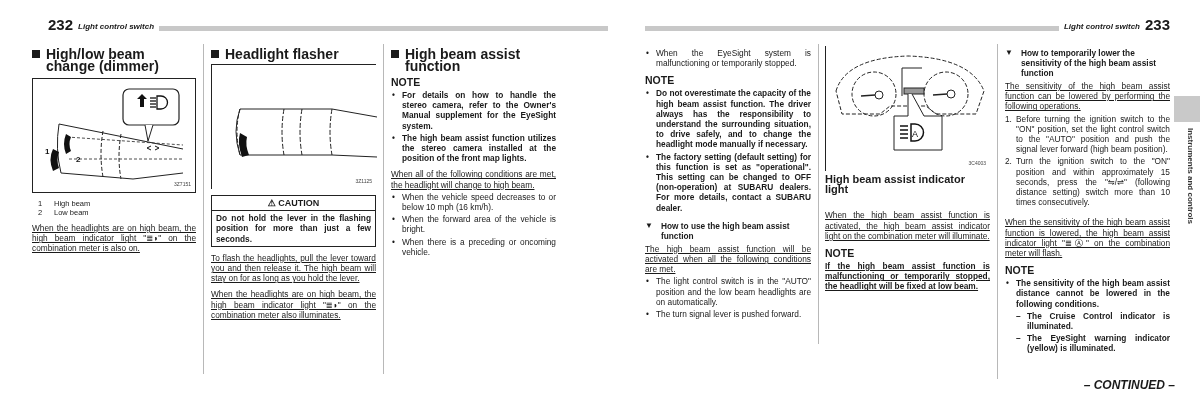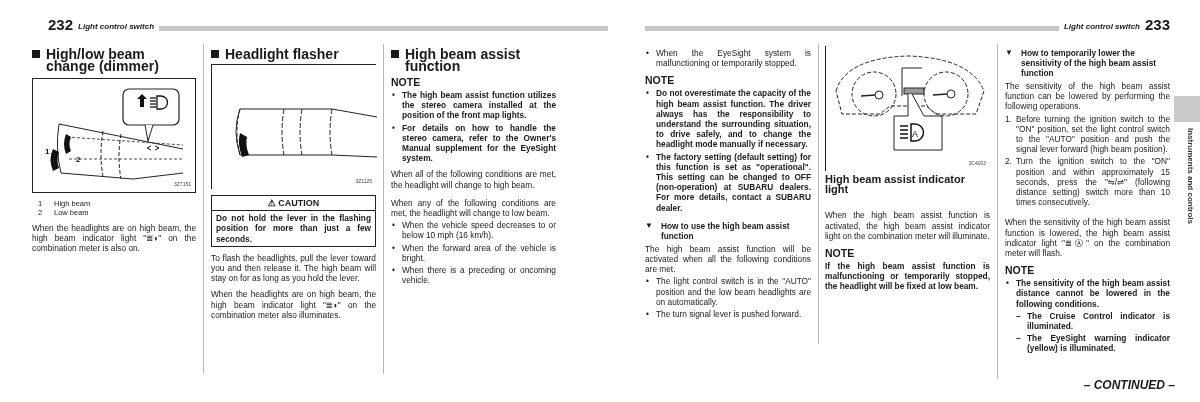--- a/index.html
+++ b/index.html
@@ -8,21 +8,21 @@
   .hdr .pnum{font-size:15px;font-weight:bold;line-height:14px;}
   .hdr .ptitle{font-size:8px;font-style:italic;font-weight:bold;line-height:10px;margin:0 5px;}
   .hdr .rule{height:5px;background:#c8c8c8;align-self:center;margin-top:6px;}
   .col{position:absolute;top:48px;font-size:8.3px;line-height:10.2px;}
   .vline{position:absolute;top:44px;width:1px;background:#b8b8b8;}
   h2{font-size:14px;font-weight:bold;margin:0 0 4px 0;line-height:12px;display:flex;}
   h2 .sq{display:inline-block;width:8px;height:8px;background:#1a1a1a;margin:2px 6px 0 0;flex:none;}
   h3{font-size:8.3px;font-weight:bold;margin:0 0 3px 0;line-height:10px;display:flex;}
   h3 .tri{flex:none;margin-right:8px;font-size:8px;}
   .note{font-size:10.5px;font-weight:bold;margin:2px 0 2px 0;line-height:12px;}
-  p{margin:0 0 6px 0;text-align:justify;}
+  p{margin:0 0 6px 0;text-align:justify;text-decoration:underline;}
   ul{margin:0 0 6px 0;padding:0;list-style:none;}
   ul li{position:relative;padding-left:11px;text-align:justify;margin-bottom:2px;}
   ul li:before{content:"\2022";position:absolute;left:1px;top:0;}
   ul.bold li{font-weight:bold;}
   ol{margin:0 0 6px 0;padding:0;list-style:none;}
   ol li{position:relative;padding-left:11px;text-align:justify;margin-bottom:2px;}
   ol li .n{position:absolute;left:0;}
   ul.dash li:before{content:"\2013";left:0;}
   .fig{border:1px solid #222;position:relative;background:#fff;}
   .figcode{position:absolute;right:4px;bottom:3px;font-size:5px;color:#444;}
@@ -116,25 +116,24 @@
   <p>When the headlights are on high beam, the high beam indicator light "≣◗" on the combination meter also illuminates.</p>
 </div>
 
 <div class="col" style="left:391px;width:165px;">
   <h2>
       <span class="sq"></span>
       <span>High beam assist function</span>
     </h2>
   <div class="note">NOTE</div>
   <ul class="bold">
+    <li>For details on how to handle the stereo camera, refer to the Owner's Manual supplement for the EyeSight system.</li>
     <li>The high beam assist function utilizes the stereo camera installed at the position of the front map lights.</li>
-    <li>For details on how to handle the stereo camera, refer to the Owner's Manual supplement for the EyeSight system.</li>
   </ul>
   <p style="margin-bottom:2px;">When all of the following conditions are met, the headlight will change to high beam.</p>
-  <p style="margin-bottom:2px;margin-top:8px;">When any of the following conditions are met, the headlight will change to low beam.</p>
   <ul>
     <li>When the vehicle speed decreases to or below 10 mph (16 km/h).</li>
     <li>When the forward area of the vehicle is bright.</li>
     <li>When there is a preceding or oncoming vehicle.</li>
   </ul>
 </div>
 
 <div class="col" style="left:645px;width:166px;">
   <ul>
       <li>When the EyeSight system is malfunctioning or temporarily stopped.</li>

